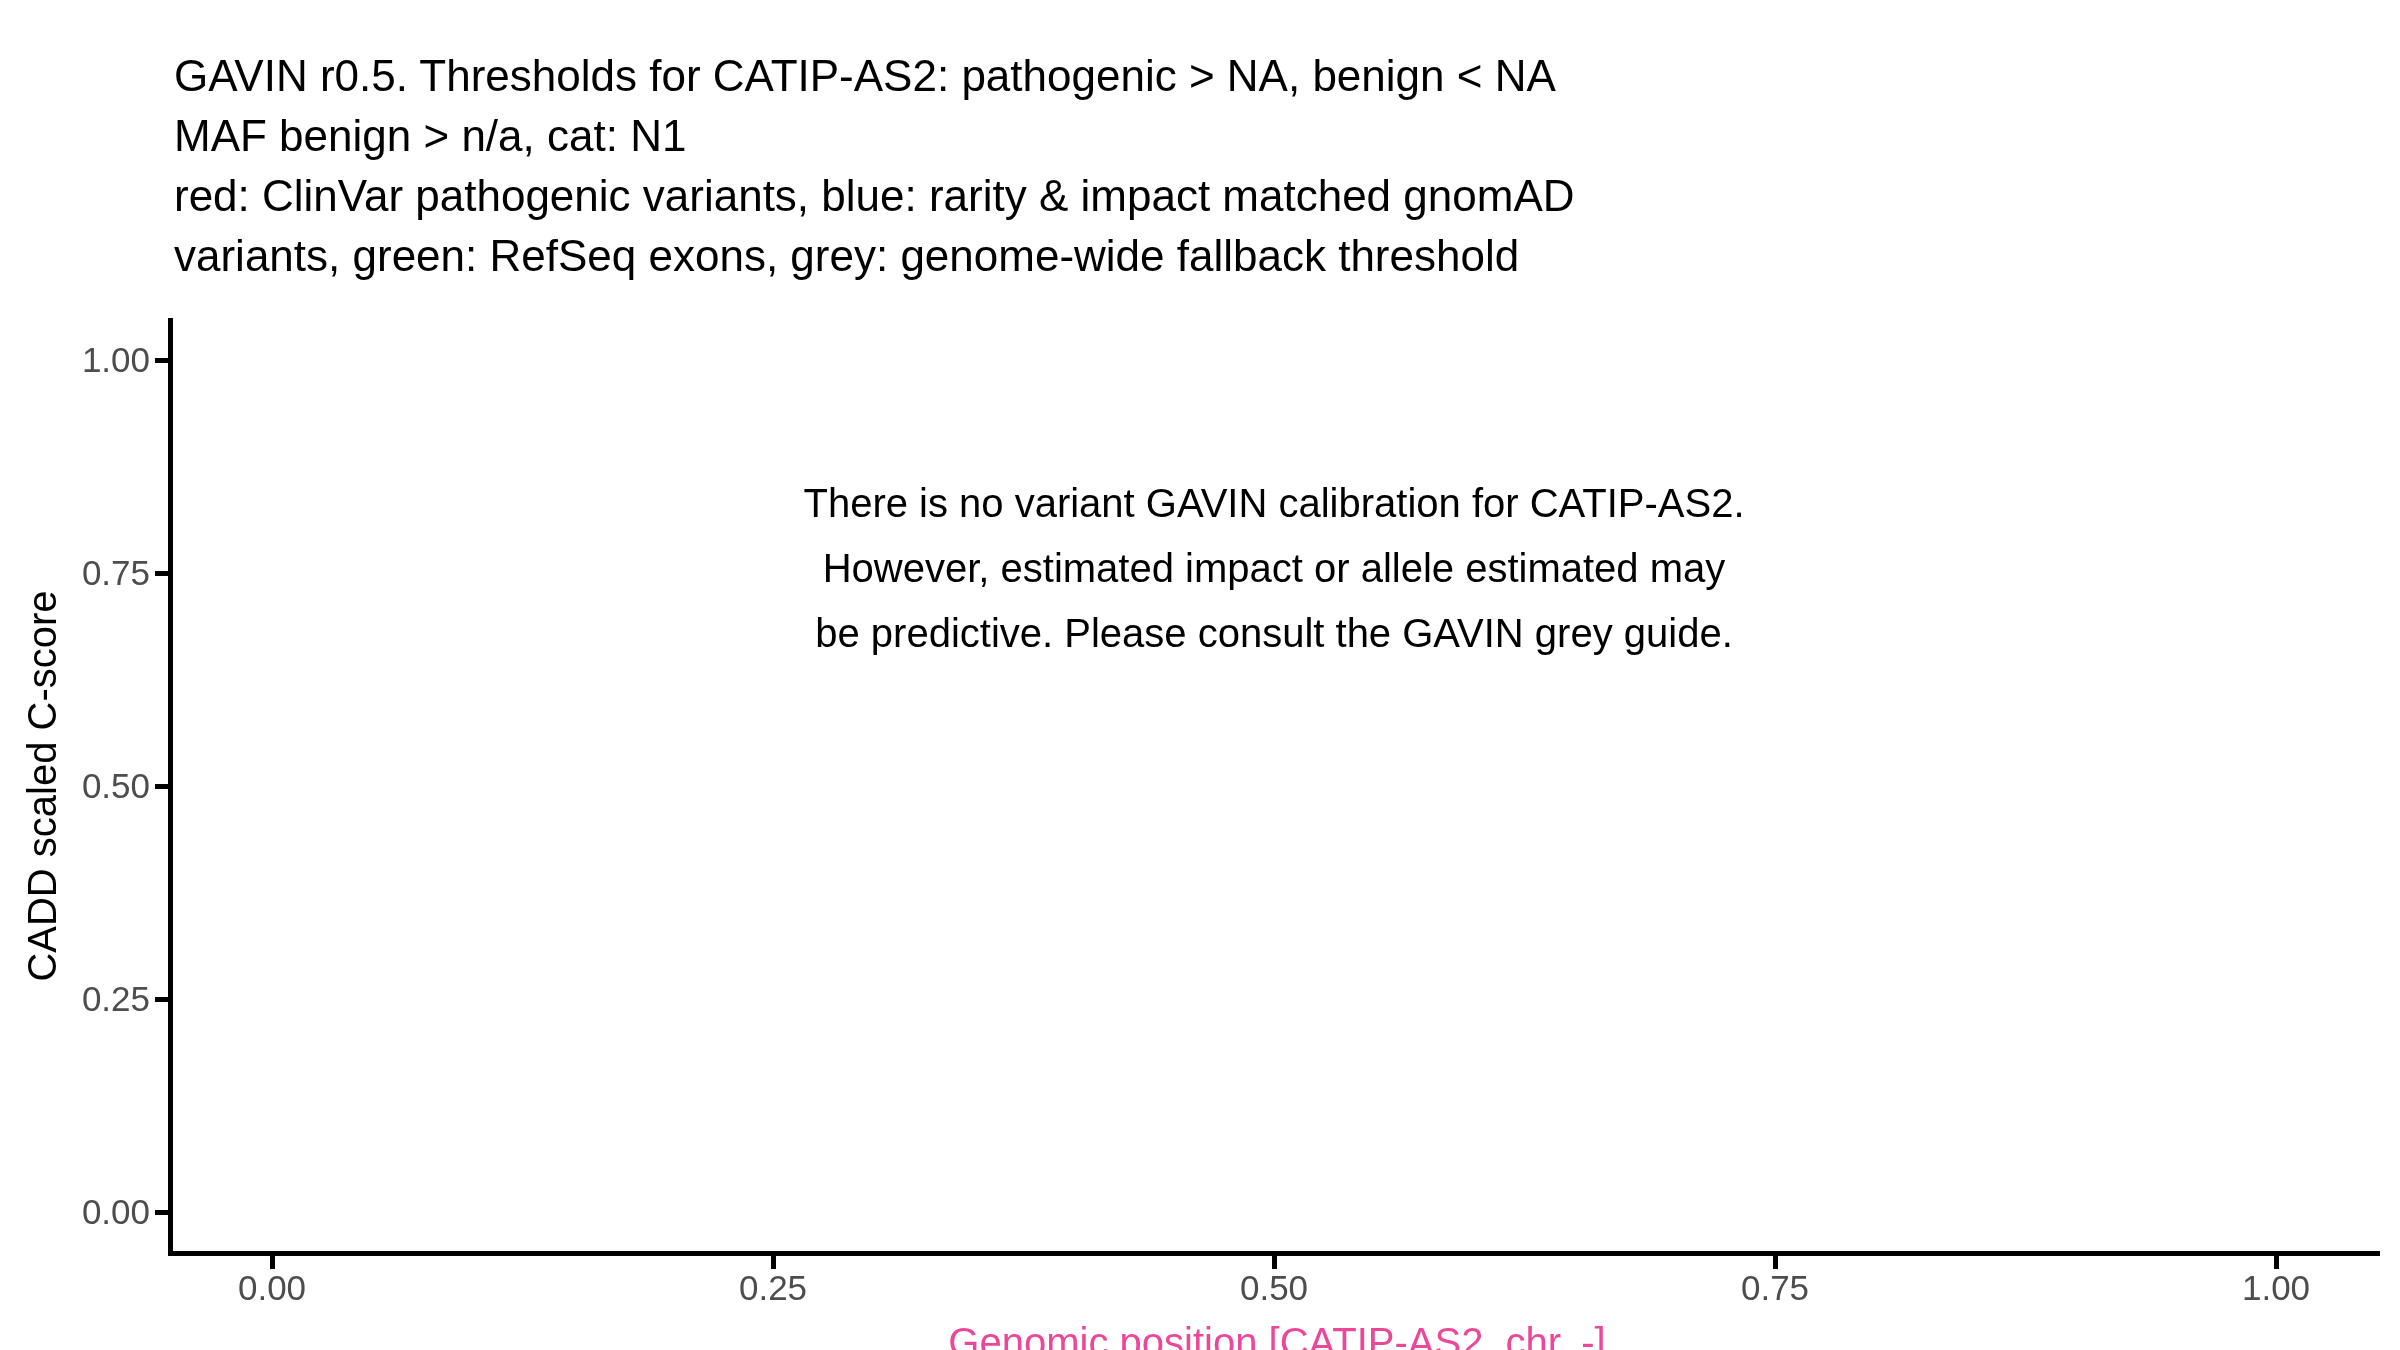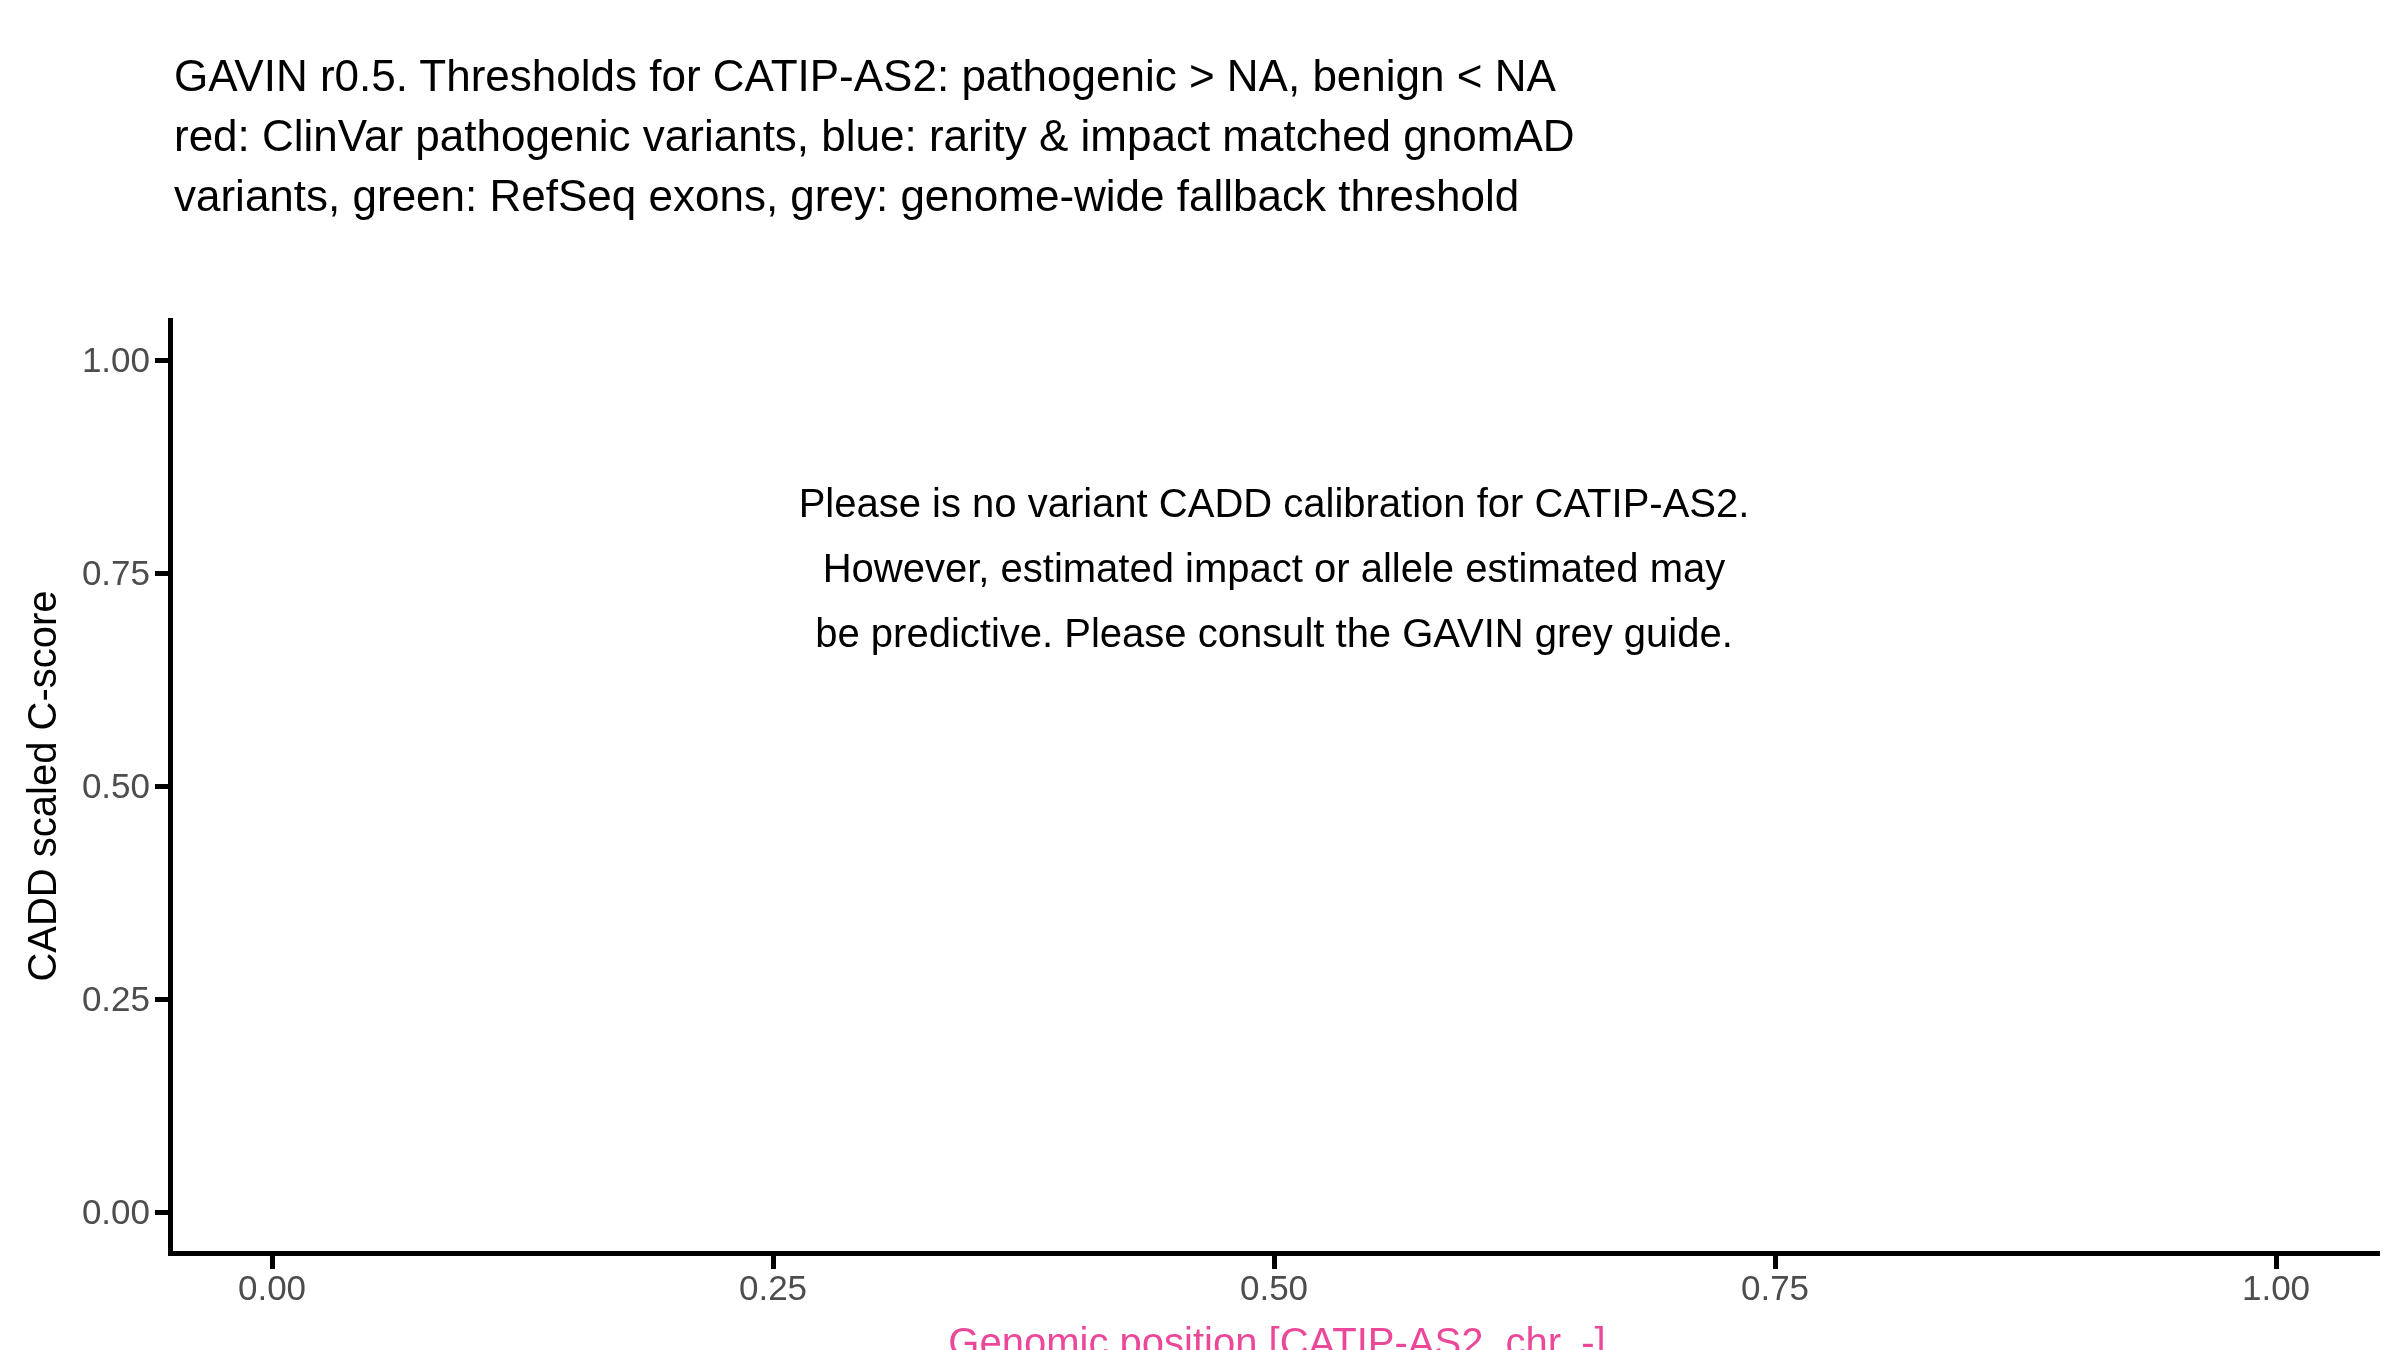--- a/index.html
+++ b/index.html
@@ -79,20 +79,21 @@
     color: #000000;
   }
 </style>
 </head>
 <body>
 
 <div id="figure">
 
   <div id="plot-title">
     <div>GAVIN r0.5. Thresholds for CATIP-AS2: pathogenic &gt; NA, benign &lt; NA</div>
+    <div>MAF benign &gt; n/a, cat: N1</div>
     <div>red: ClinVar pathogenic variants, blue: rarity &amp; impact matched gnomAD</div>
     <div>variants, green: RefSeq exons, grey: genome-wide fallback threshold</div>
   </div>
 
   <div id="y-axis-line" class="axis-line"></div>
   <div id="x-axis-line" class="axis-line"></div>
 
   <div class="x-tick-mark" style="left:270px"></div>
   <div class="x-tick-mark" style="left:771px"></div>
   <div class="x-tick-mark" style="left:1272px"></div>
@@ -114,18 +115,18 @@
   <div class="y-tick-label" style="top:302px">1.00</div>
   <div class="y-tick-label" style="top:515px">0.75</div>
   <div class="y-tick-label" style="top:728px">0.50</div>
   <div class="y-tick-label" style="top:941px">0.25</div>
   <div class="y-tick-label" style="top:1154px">0.00</div>
 
   <div id="x-axis-title">Genomic position [CATIP-AS2, chr. -]</div>
   <div id="y-axis-title">CADD scaled C-score</div>
 
   <div id="panel-annotation">
-    <div>Please is no variant CADD calibration for CATIP-AS2.</div>
+    <div>There is no variant GAVIN calibration for CATIP-AS2.</div>
     <div>However, estimated impact or allele estimated may</div>
     <div>be predictive. Please consult the GAVIN grey guide.</div>
   </div>
 
 </div>
 
 </body></html>

